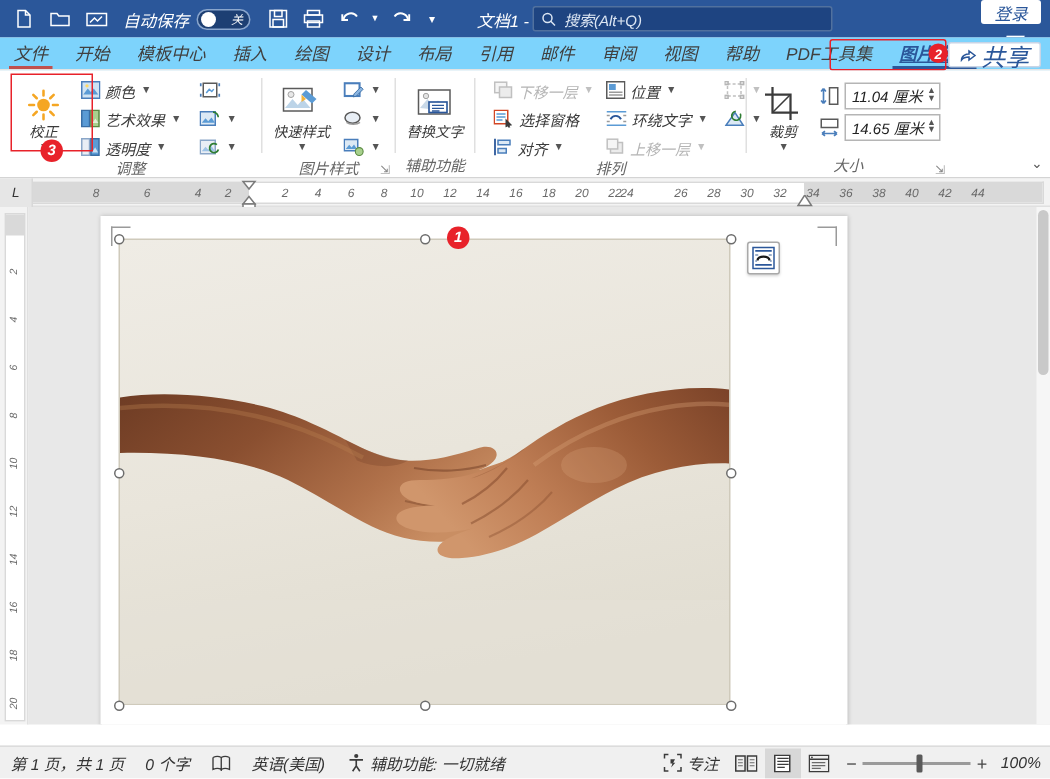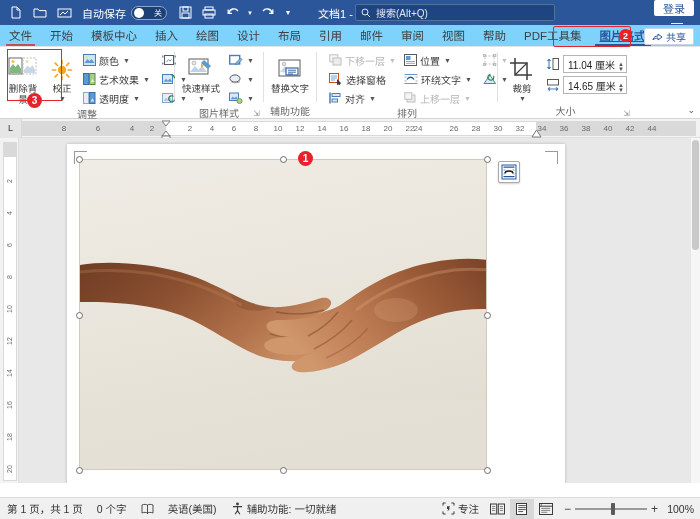--- a/index.html
+++ b/index.html
@@ -2,21 +2,21 @@
 <html lang="zh-CN"><head>
 <meta charset="utf-8">
 <style>
   * { box-sizing: border-box; margin: 0; padding: 0; }
   html, body {
     width: 700px; height: 519px;
     overflow: hidden;
     font-family: "Liberation Sans", "DejaVu Sans", sans-serif;
     background: #fff;
   }
-  #app { position: relative; width: 700px; height: 519px; }
+  #app { position: relative; width: 700px; height: 519px; font-style: italic; }
 
   
   .titlebar {
     position: absolute; top: 0; left: 0; width: 700px; height: 25px;
     background: #2b579a; display: flex; align-items: center;
     color: #fff; font-size: 11px;
   }
   .qat { display: flex; align-items: center; gap: 2px; padding-left: 5px; }
   .qat-btn {
     width: 22px; height: 20px; display: flex; align-items: center;
@@ -86,21 +86,21 @@
   .badge {
     display: inline-flex; align-items: center; justify-content: center;
     width: 13px; height: 13px; border-radius: 50%; background: #e8222a;
     color: #fff; font-size: 9px; font-weight: bold; margin-left: 3px;
     font-family: "Liberation Sans", sans-serif;
   }
   .share-btn {
     position: absolute; right: 6px; top: 3px; height: 17px; padding: 0 7px;
     border: 1px solid #c8d4e6; border-radius: 2px; background: #fff;
     display: flex; align-items: center; gap: 3px;
-    font-size: 10px; color: #2b579a;
+    font-size: 16px; color: #2b579a;
   }
 
   
   .ribbon {
     position: absolute; top: 47px; left: 0; width: 700px; height: 72px;
     background: #fff; border-bottom: 1px solid #d4d4d4;
     display: flex; align-items: stretch;
   }
   .rgroup { position: relative; display: flex; flex-direction: column; }
   .rgroup-body { flex: 1; display: flex; align-items: flex-start; padding: 3px 4px 0 4px; gap: 2px; }
@@ -125,21 +125,21 @@
   .caret { font-size: 7px; color: #555; margin-left: 1px; }
   .caret.dis { color: #c0c0c0; }
   .dialog-launcher {
     position: absolute; right: 3px; bottom: 0px; font-size: 8px; color: #888;
   }
   .sizefield {
     display: flex; align-items: center; gap: 3px; height: 19px; margin-bottom: 2px;
   }
   .spinbox {
     width: 64px; height: 18px; border: 1px solid #b5b5b5; background: #fff;
-    display: flex; align-items: flex-end; justify-content: space-between;
+    display: flex; align-items: center; justify-content: space-between;
     padding: 0 2px 0 4px; font-size: 10px; color: #222;
   }
   .spin-arrows { display: flex; flex-direction: column; font-size: 6px; color: #555; line-height: 5px; }
   .ribbon-collapse {
     position: absolute; right: 5px; bottom: 3px; font-size: 9px; color: #555;
   }
   .ribbon-highlight {
     position: absolute; border: 1.8px solid #e8222a; pointer-events: none;
   }
   .num-badge {
@@ -349,34 +349,20 @@
         </svg>
       <span>共享</span>
     </div>
   </div>
 
   <div class="ribbon">
 
     <div class="rgroup" style="width:174px">
       <div class="rgroup-body">
 
-        <div class="bigbtn" style="width:54px; margin-left:3px;">
-          <div class="ic">
-            <svg width="30" height="26" viewBox="0 0 30 26">
-              <rect x="1" y="2" width="13" height="16" fill="#fff" stroke="#6a6a6a" stroke-width="1"></rect>
-              <path d="M2 14l3.5-4.5L8 12l2.5-3L13 14v3H2z" fill="#4a90c4"></path>
-              <path d="M2 12l3-4 2.5 3L10 8l3 5v4H2z" fill="#7fb77e"></path>
-              <circle cx="5" cy="5.5" r="1.6" fill="#f2c14e"></circle>
-              <rect x="15" y="2" width="13" height="16" fill="#fff" stroke="#bdbdbd" stroke-width="1" stroke-dasharray="2 1.4"></rect>
-              <path d="M16 14l3.5-4.5L22 12l2.5-3L27 14v3H16z" fill="#c9d6e3"></path>
-              <circle cx="19" cy="5.5" r="1.6" fill="#e6dcc0"></circle>
-            </svg>
-          </div>
-          <div class="lbl">删除背景</div>
-        </div>
 
         <div class="bigbtn" style="width:34px; margin-left:8px;">
           <div class="ic">
             <svg width="24" height="24" viewBox="0 0 24 24">
               <circle cx="12" cy="12" r="4.2" fill="#f5a623"></circle>
               <g stroke="#f5a623" stroke-width="1.7" stroke-linecap="round">
                 <path d="M12 2.5v3.2M12 18.3v3.2M2.5 12h3.2M18.3 12h3.2M5.2 5.2l2.3 2.3M16.5 16.5l2.3 2.3M18.8 5.2l-2.3 2.3M7.5 16.5l-2.3 2.3"></path>
               </g>
             </svg>
           </div>

